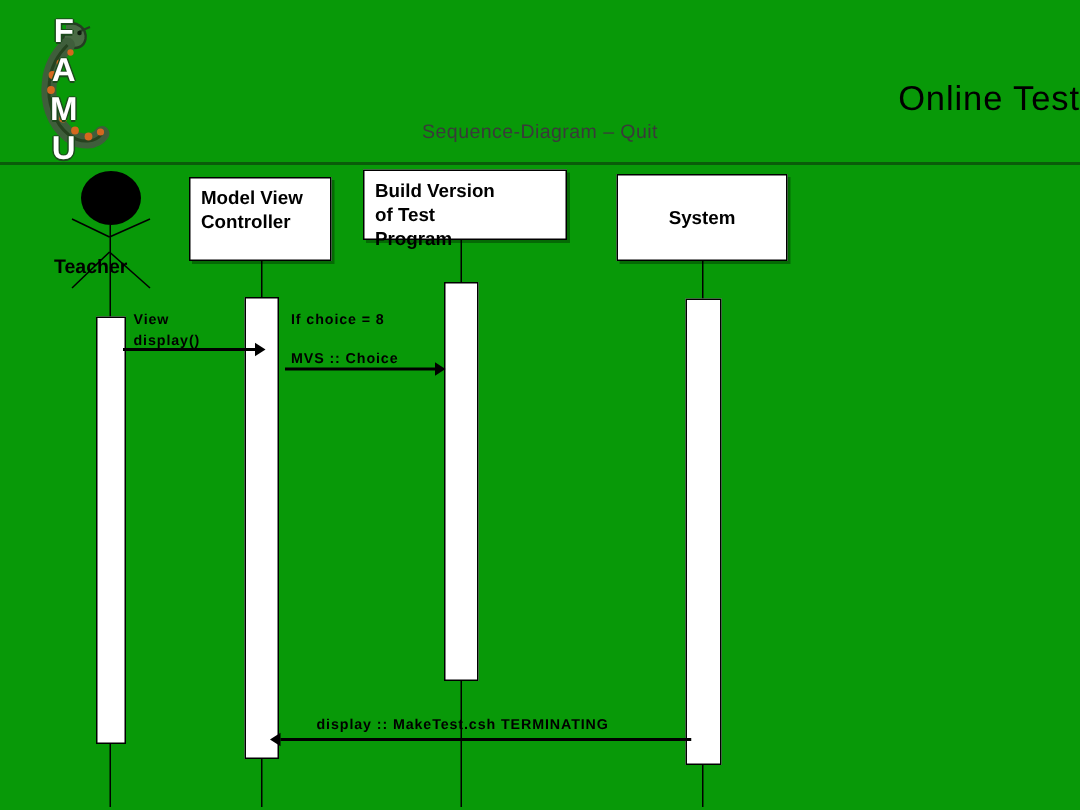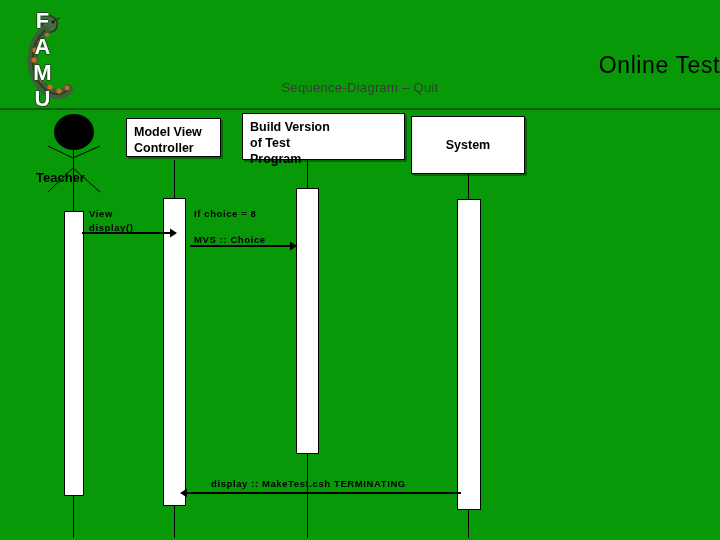--- a/index.html
+++ b/index.html
@@ -187,26 +187,26 @@
       <g stroke="#000000" stroke-width="1" fill="none">
         <line x1="33" y1="14" x2="8" y2="2"></line>
         <line x1="33" y1="14" x2="60" y2="2"></line>
         <line x1="33" y1="24" x2="8" y2="48"></line>
         <line x1="33" y1="24" x2="60" y2="48"></line>
       </g>
     </svg>
   </div>
   <div id="actor-label">Teacher</div>
 
-  <div class="obj-box" style="left:126px; top:118px; width:95px; height:39px;">
+  <div class="obj-box" style="left:126px; top:118px; width:95px; height:56px;">
     <span style="white-space:pre-line;">Model View
 Controller</span>
   </div>
 
-  <div class="obj-box" style="left:242px; top:113px; width:163px; height:47px;">
+  <div class="obj-box" style="left:242px; top:113px; width:136px; height:47px;">
     <span style="white-space:pre-line;">Build Version
 of Test
 Program</span>
   </div>
 
   <div class="obj-box centered" style="left:411px; top:116px; width:114px; height:58px;">
     <span>System</span>
   </div>
 
   <div class="activation" style="left:64px; top:211px; width:20px; height:285px;"></div>

